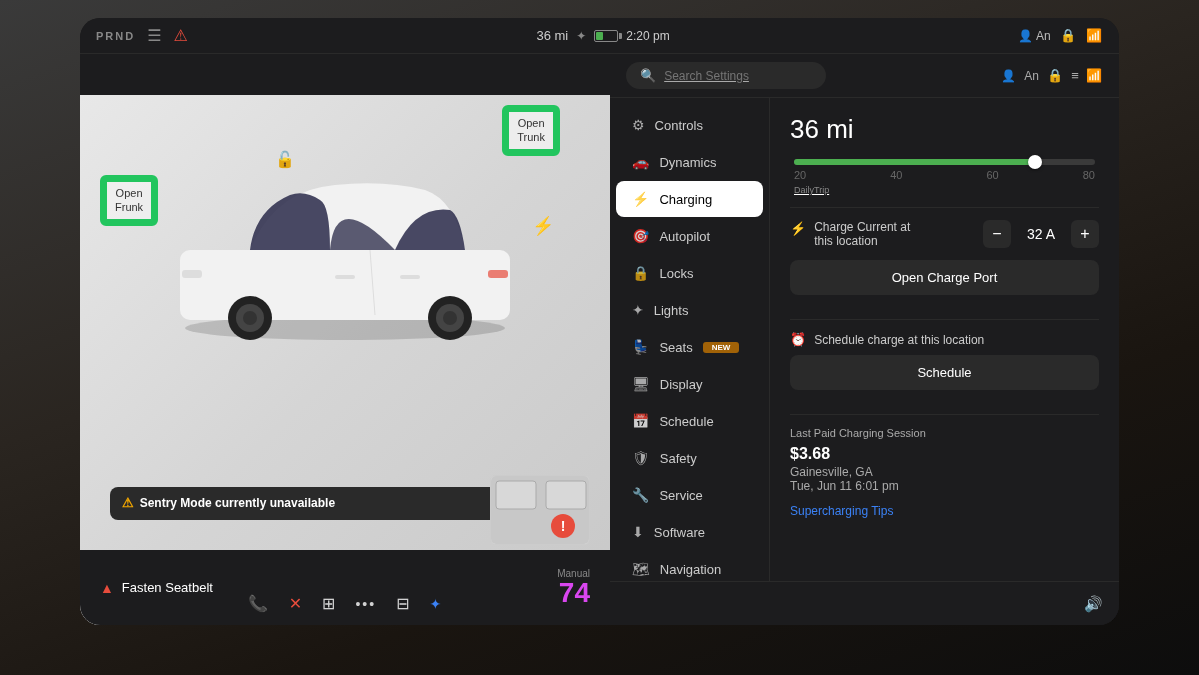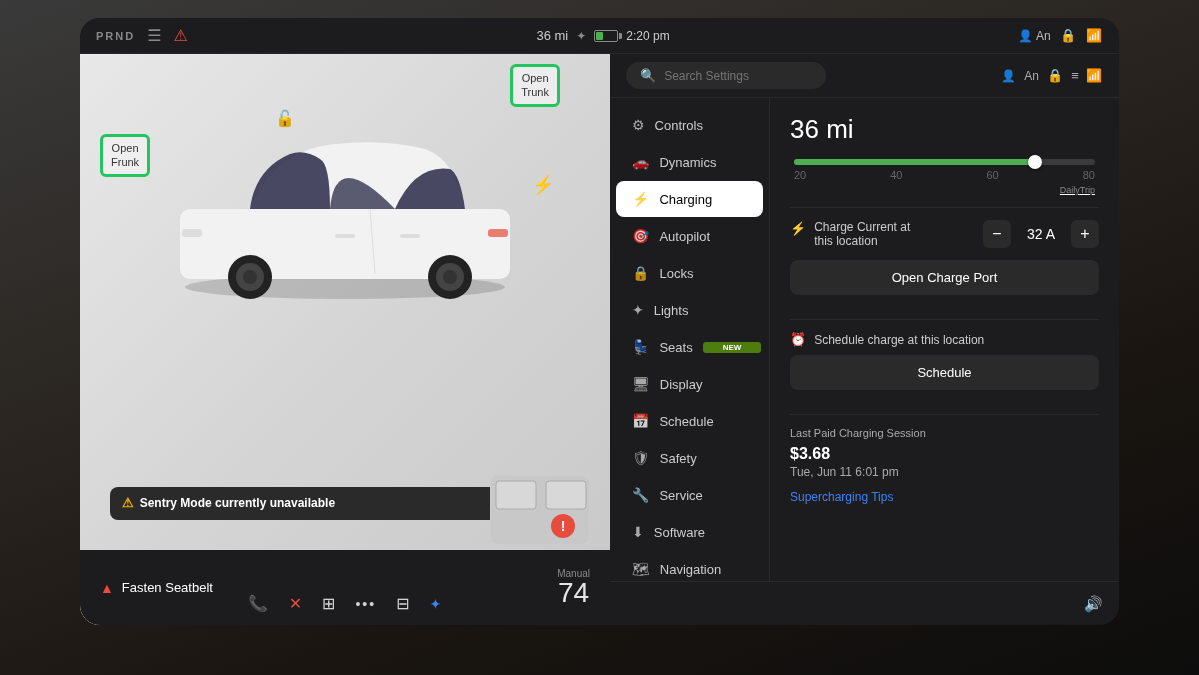--- a/index.html
+++ b/index.html
@@ -24,20 +24,21 @@
       position: absolute;
       top: 18px;
       left: 80px;
       right: 80px;
       bottom: 50px;
       background: #1c1c1e;
       border-radius: 20px;
       overflow: hidden;
       display: flex;
       flex-direction: column;
+      gap: 41px;
     }
 
     
     .top-bar {
       height: 36px;
       background: #1c1c1e;
       display: flex;
       align-items: center;
       justify-content: space-between;
       padding: 0 16px;
@@ -126,21 +127,21 @@
 
     
     .car-label {
       position: absolute;
       background: rgba(240,240,240,0.9);
       color: #333;
       font-size: 11px;
       font-weight: 500;
       padding: 4px 8px;
       border-radius: 6px;
-      border: 3px solid #22c55e;
+      border: 7px solid #22c55e;
       text-align: center;
       line-height: 1.3;
     }
 
     .label-frunk { top: 80px; left: 20px; }
     .label-trunk { top: 10px; right: 50px; }
 
     
     .lock-icon-pos {
       position: absolute;
@@ -254,24 +255,24 @@
       text-align: center;
     }
 
     .speed-label {
       color: #888;
       font-size: 10px;
       text-align: center;
     }
 
     .speed-value {
-      color: #e5e5e5;
+      color: #d946ef;
       font-size: 28px;
-      font-weight: 400;
-      text-align: center;
+      font-weight: 700;
+      text-align: right;
       line-height: 1;
     }
 
     
     .bottom-icons {
       position: absolute;
       bottom: 12px;
       left: 0;
       right: 0;
       display: flex;
@@ -306,20 +307,21 @@
 
     .search-icon { color: #888; font-size: 13px; }
 
     .search-input {
       background: transparent;
       border: none;
       outline: none;
       color: #aaa;
       font-size: 12px;
       width: 140px;
+      text-decoration: underline;
     }
 
     
     .settings-wrapper {
       position: absolute;
       top: 80px;
       left: 530px;
       right: 0;
       bottom: 0;
       display: flex;
@@ -348,24 +350,24 @@
     }
 
     .nav-item.active {
       background: #fff;
       color: #000;
     }
 
     .nav-icon { font-size: 14px; opacity: 0.8; }
 
     .nav-badge {
-      background: #4d7c0f;
+      background: #a16207;
       color: #fff;
       font-size: 8px;
-      padding: 1px 20px;
+      padding: 1px 9px;
       border-radius: 3px;
       font-weight: 700;
     }
 
     
     .charging-content {
       flex: 1;
       padding: 16px 20px;
       overflow-y: auto;
       background: #1c1c1e;
@@ -422,21 +424,21 @@
       margin-bottom: 4px;
     }
 
     .bar-label-text {
       font-size: 11px;
       color: #666;
     }
 
     .bar-end-labels {
       display: flex;
-      justify-content: flex-end;
+      justify-content: flex-start;
       text-decoration: underline;
     }
 
     .bar-end-label {
       font-size: 9px;
       color: #888;
     }
 
     
     .divider {
@@ -843,20 +845,21 @@
           </div>
           <button class="schedule-btn">Schedule</button>
         </div>
 
         <div class="divider"></div>
 
         
         <div>
           <div class="last-session-label">Last Paid Charging Session</div>
           <div class="session-amount">$3.68</div>
+          <div class="session-location">Gainesville, GA</div>
           <div class="session-date">Tue, Jun 11 6:01 pm</div>
           <a class="supercharging-link">Supercharging Tips</a>
         </div>
 
       </div>
 
     </div>
 
     <div class="bottom-nav">
       <span style="color:#aaa; font-size:15px;">🔊</span>

